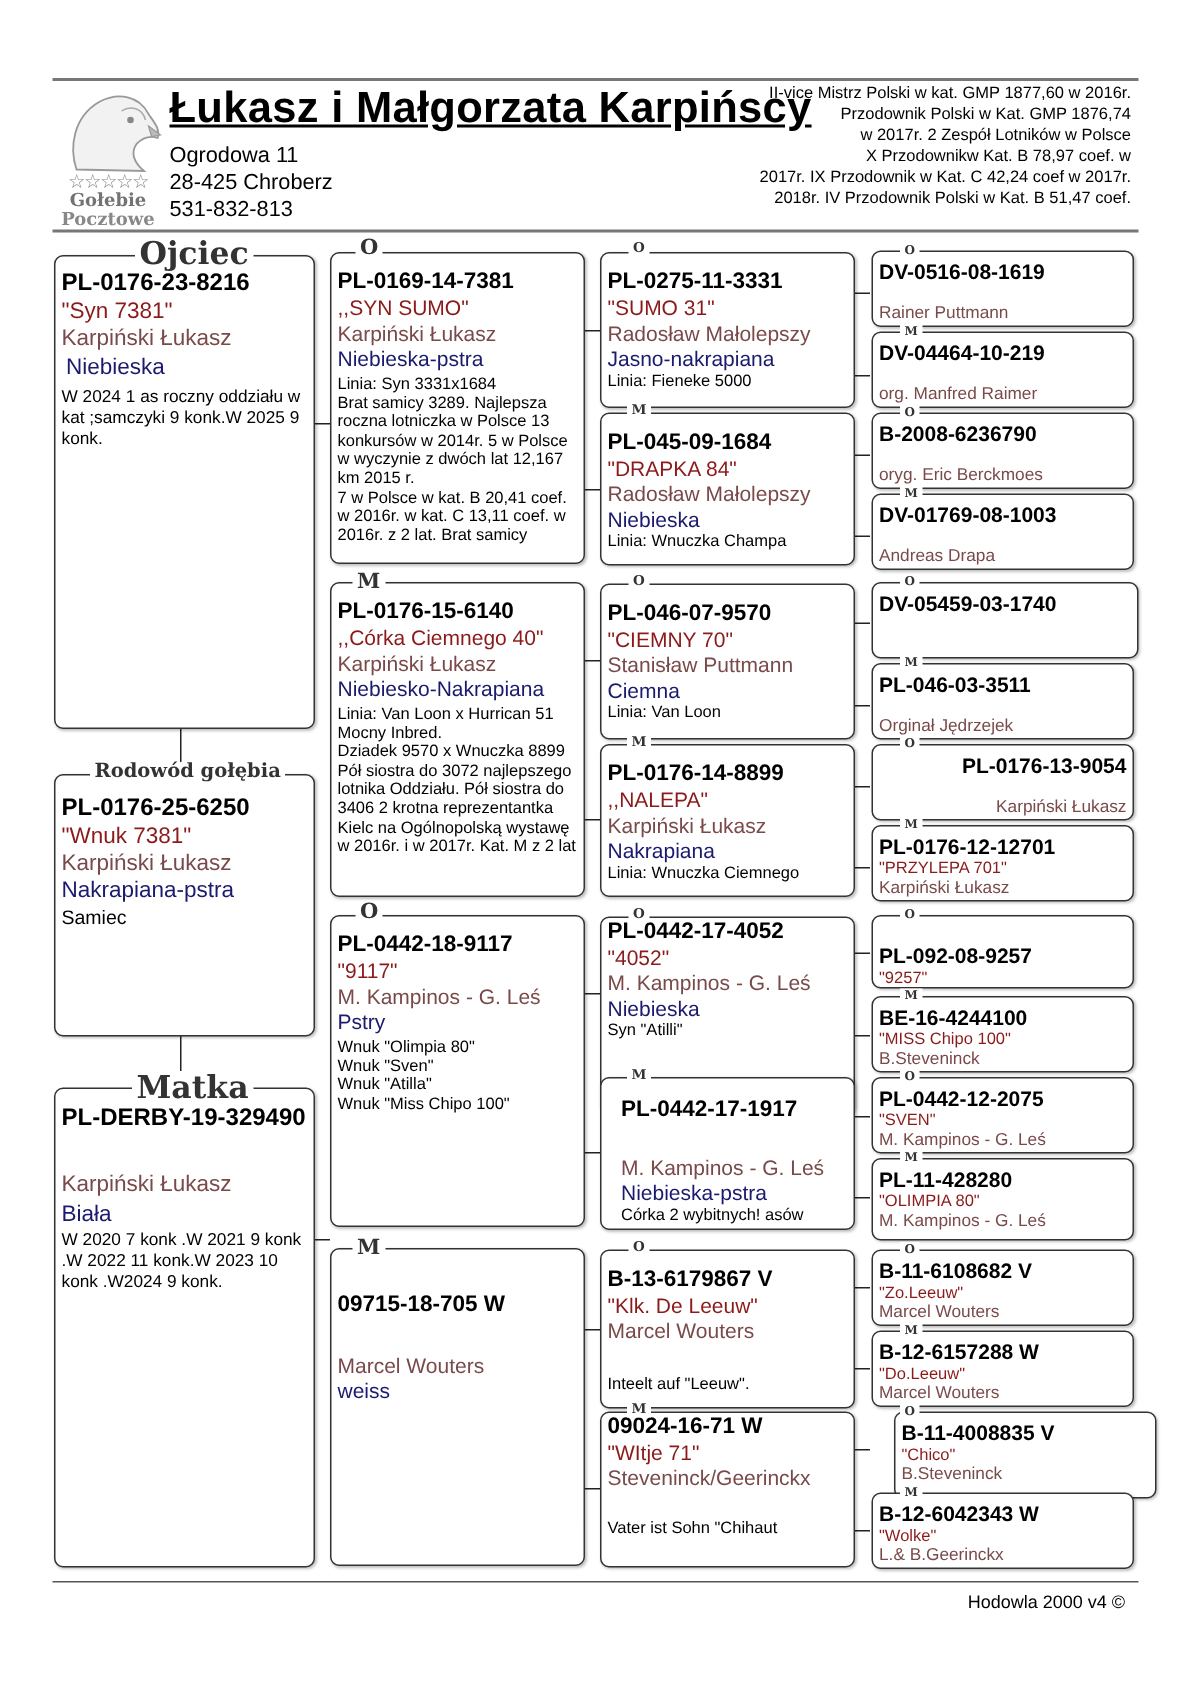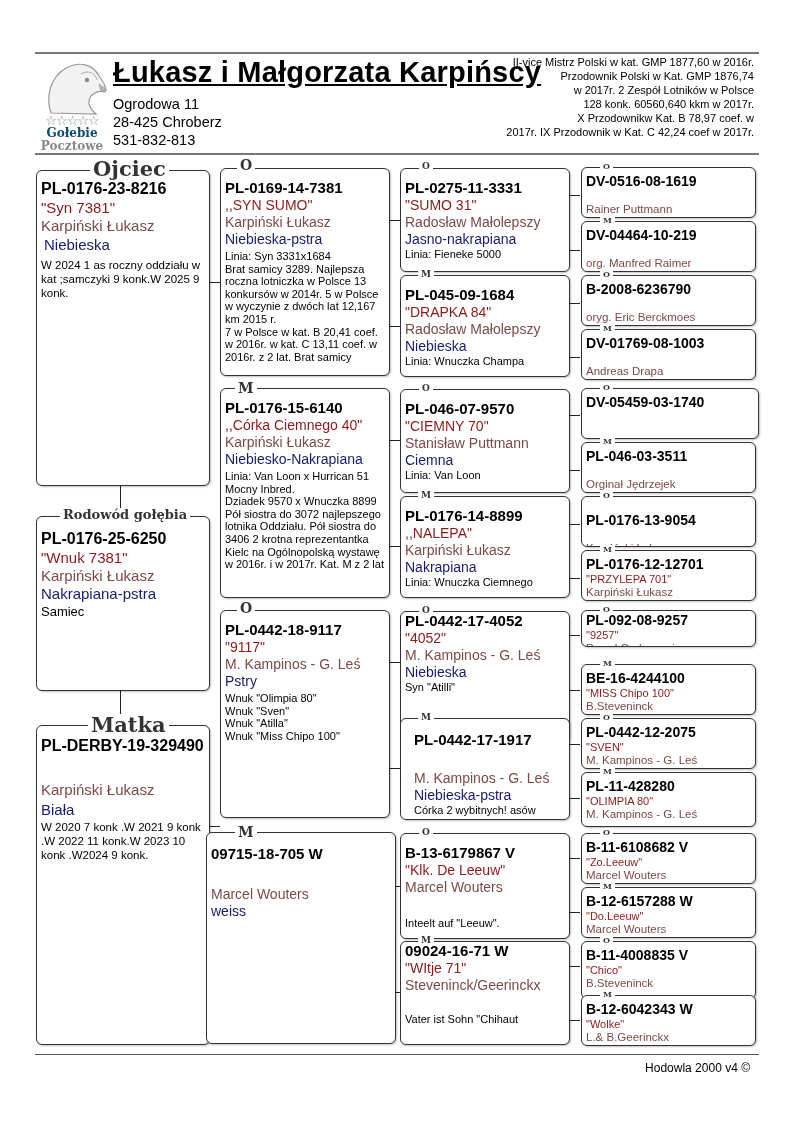--- a/index.html
+++ b/index.html
@@ -28,36 +28,36 @@
 
 <div class="hr" style="top:52px;"></div>
 <div class="logo">
   <svg width="70" height="58" viewBox="0 0 70 58" style="position:absolute;left:8px;top:0;">
     <path d="M10 55 C5 40 8 20 25 10 C38 3 52 6 58 18 C62 24 66 28 64 34 C58 32 54 34 50 38 C46 44 48 50 55 56 Z" fill="#f2f2f2" stroke="#999" stroke-width="1.2"></path>
     <path d="M40 16 C46 12 54 14 56 22" fill="none" stroke="#aaa" stroke-width="1"></path>
     <circle cx="46" cy="22" r="2.2" fill="#888"></circle>
     <path d="M58 26 L66 32 L60 33 Z" fill="#bbb" stroke="#999" stroke-width="0.8"></path>
   </svg>
   <div style="position:absolute;left:0;top:55px;width:78px;text-align:center;color:#888;font-size:13px;letter-spacing:-1px;">☆☆☆☆☆</div>
-  <div style="position:absolute;left:0;top:68px;width:78px;text-align:center;font-family:'DejaVu Serif',serif;font-weight:bold;color:#0c4a6e;font-size:12px;">Gołebie</div>
+  <div style="position:absolute;left:0;top:68px;width:78px;text-align:center;font-family:'DejaVu Serif',serif;font-weight:bold;color:#737373;font-size:12px;">Gołebie</div>
   <div style="position:absolute;left:0;top:81px;width:78px;text-align:center;font-family:'DejaVu Serif',serif;font-weight:bold;color:#888;font-size:12px;">Pocztowe</div>
 </div>
 <div class="title">Łukasz i Małgorzata Karpińscy</div>
 <div class="addr">
   <div>Ogrodowa 11</div>
   <div>28-425 Chroberz</div>
   <div>531-832-813</div>
 </div>
 <div class="achv">
   <div>II-vice Mistrz Polski w kat. GMP 1877,60 w 2016r.</div>
   <div>Przodownik Polski w Kat. GMP 1876,74</div>
   <div>w 2017r. 2 Zespół Lotników w Polsce</div>
-  <div>128 konk. 60560,640 kkm w 2017r.</div>
   <div>X Przodownikw Kat. B 78,97 coef. w</div>
   <div>2017r. IX Przodownik w Kat. C 42,24 coef w 2017r.</div>
+  <div>2018r. IV Przodownik Polski w Kat. B 51,47 coef.</div>
 </div>
 <div class="hr" style="top:153px;"></div>
 
 <div class="ln" style="left:120px;top:485px;width:1px;height:26px;"></div>
 <div class="ln" style="left:120px;top:690px;width:1px;height:26px;"></div>
 <div class="ln" style="left:210px;top:282px;width:10px;height:1px;"></div>
 <div class="ln" style="left:210px;top:826px;width:10px;height:1px;"></div>
 <div class="ln" style="left:390px;top:220px;width:10px;height:1px;"></div>
 <div class="ln" style="left:390px;top:326px;width:10px;height:1px;"></div>
 <div class="ln" style="left:390px;top:440px;width:10px;height:1px;"></div>
@@ -137,21 +137,21 @@
   <div class="name">"9117"</div>
   <div class="owner">M. Kampinos - G. Leś</div>
   <div class="color">Pstry</div>
   <div class="note" style="white-space:pre-line;margin-top:2px;">Wnuk "Olimpia 80"
 Wnuk "Sven"
 Wnuk "Atilla"
 Wnuk "Miss Chipo 100"</div>
 </div>
 <div class="lbl" style="left:237px;top:601px;font-size:14px;">O</div>
 
-<div class="box" style="left:206px;top:832px;width:190px;height:212px;padding-top:12px;">
+<div class="box" style="left:220px;top:832px;width:170px;height:212px;padding-top:28px;">
   <div class="ring">09715-18-705 W</div>
   <div class="name" style="min-height:17px;"></div>
   <div class="owner" style="margin-top:6px;">Marcel Wouters</div>
   <div class="color">weiss</div>
   <div class="note"></div>
 </div>
 <div class="lbl" style="left:235px;top:825px;font-size:14px;">M</div>
 
 <div class="box" style="left:400px;top:168px;width:170px;height:104px;padding-top:10px;">
   <div class="ring">PL-0275-11-3331</div>
@@ -255,34 +255,34 @@
   <div class="name s" style="min-height:12px;"></div>
   <div class="owner s"></div>
 </div>
 <div class="lbl" style="left:600px;top:383px;font-size:8px;">O</div>
 <div class="box" style="left:581px;top:442px;width:175px;height:51px;padding-top:5px;">
   <div class="ring s">PL-046-03-3511</div>
   <div class="name s" style="min-height:12px;"></div>
   <div class="owner s">Orginał Jędrzejek</div>
 </div>
 <div class="lbl" style="left:600px;top:437px;font-size:8px;">M</div>
-<div class="box" style="left:581px;top:496px;width:175px;height:51px;padding-top:15px;">
+<div class="box" style="left:581px;top:496px;width:175px;height:51px;padding-top:5px;text-align:right;">
   <div class="ring s">PL-0176-13-9054</div>
   <div class="name s" style="min-height:12px;"></div>
   <div class="owner s">Karpiński Łukasz</div>
 </div>
 <div class="lbl" style="left:600px;top:491px;font-size:8px;">O</div>
 <div class="box" style="left:581px;top:550px;width:175px;height:51px;padding-top:5px;">
   <div class="ring s">PL-0176-12-12701</div>
   <div class="name s" style="min-height:12px;">"PRZYLEPA 701"</div>
   <div class="owner s">Karpiński Łukasz</div>
 </div>
 <div class="lbl" style="left:600px;top:545px;font-size:8px;">M</div>
 
-<div class="box" style="left:581px;top:610px;width:175px;height:37px;padding-top:1px;">
+<div class="box" style="left:581px;top:610px;width:175px;height:49px;padding-top:18px;">
   <div class="ring s">PL-092-08-9257</div>
   <div class="name s" style="min-height:12px;">"9257"</div>
   <div class="owner s">Paweł Cerkanowicz</div>
 </div>
 <div class="lbl" style="left:600px;top:605px;font-size:8px;">O</div>
 <div class="box" style="left:581px;top:664px;width:175px;height:51px;padding-top:5px;">
   <div class="ring s">BE-16-4244100</div>
   <div class="name s" style="min-height:12px;">"MISS Chipo 100"</div>
   <div class="owner s">B.Steveninck</div>
 </div>
@@ -305,21 +305,21 @@
   <div class="name s" style="min-height:12px;">"Zo.Leeuw"</div>
   <div class="owner s">Marcel Wouters</div>
 </div>
 <div class="lbl" style="left:600px;top:828px;font-size:8px;">O</div>
 <div class="box" style="left:581px;top:887px;width:175px;height:51px;padding-top:5px;">
   <div class="ring s">B-12-6157288 W</div>
   <div class="name s" style="min-height:12px;">"Do.Leeuw"</div>
   <div class="owner s">Marcel Wouters</div>
 </div>
 <div class="lbl" style="left:600px;top:882px;font-size:8px;">M</div>
-<div class="box" style="left:581px;top:941px;width:175px;height:58px;padding-top:5px;">
+<div class="box" style="left:596px;top:941px;width:175px;height:58px;padding-top:5px;">
   <div class="ring s">B-11-4008835 V</div>
   <div class="name s" style="min-height:12px;">"Chico"</div>
   <div class="owner s">B.Steveninck</div>
 </div>
 <div class="lbl" style="left:600px;top:936px;font-size:8px;">O</div>
 <div class="box" style="left:581px;top:995px;width:175px;height:51px;padding-top:5px;">
   <div class="ring s">B-12-6042343 W</div>
   <div class="name s" style="min-height:12px;">"Wolke"</div>
   <div class="owner s">L.&amp; B.Geerinckx</div>
 </div>

